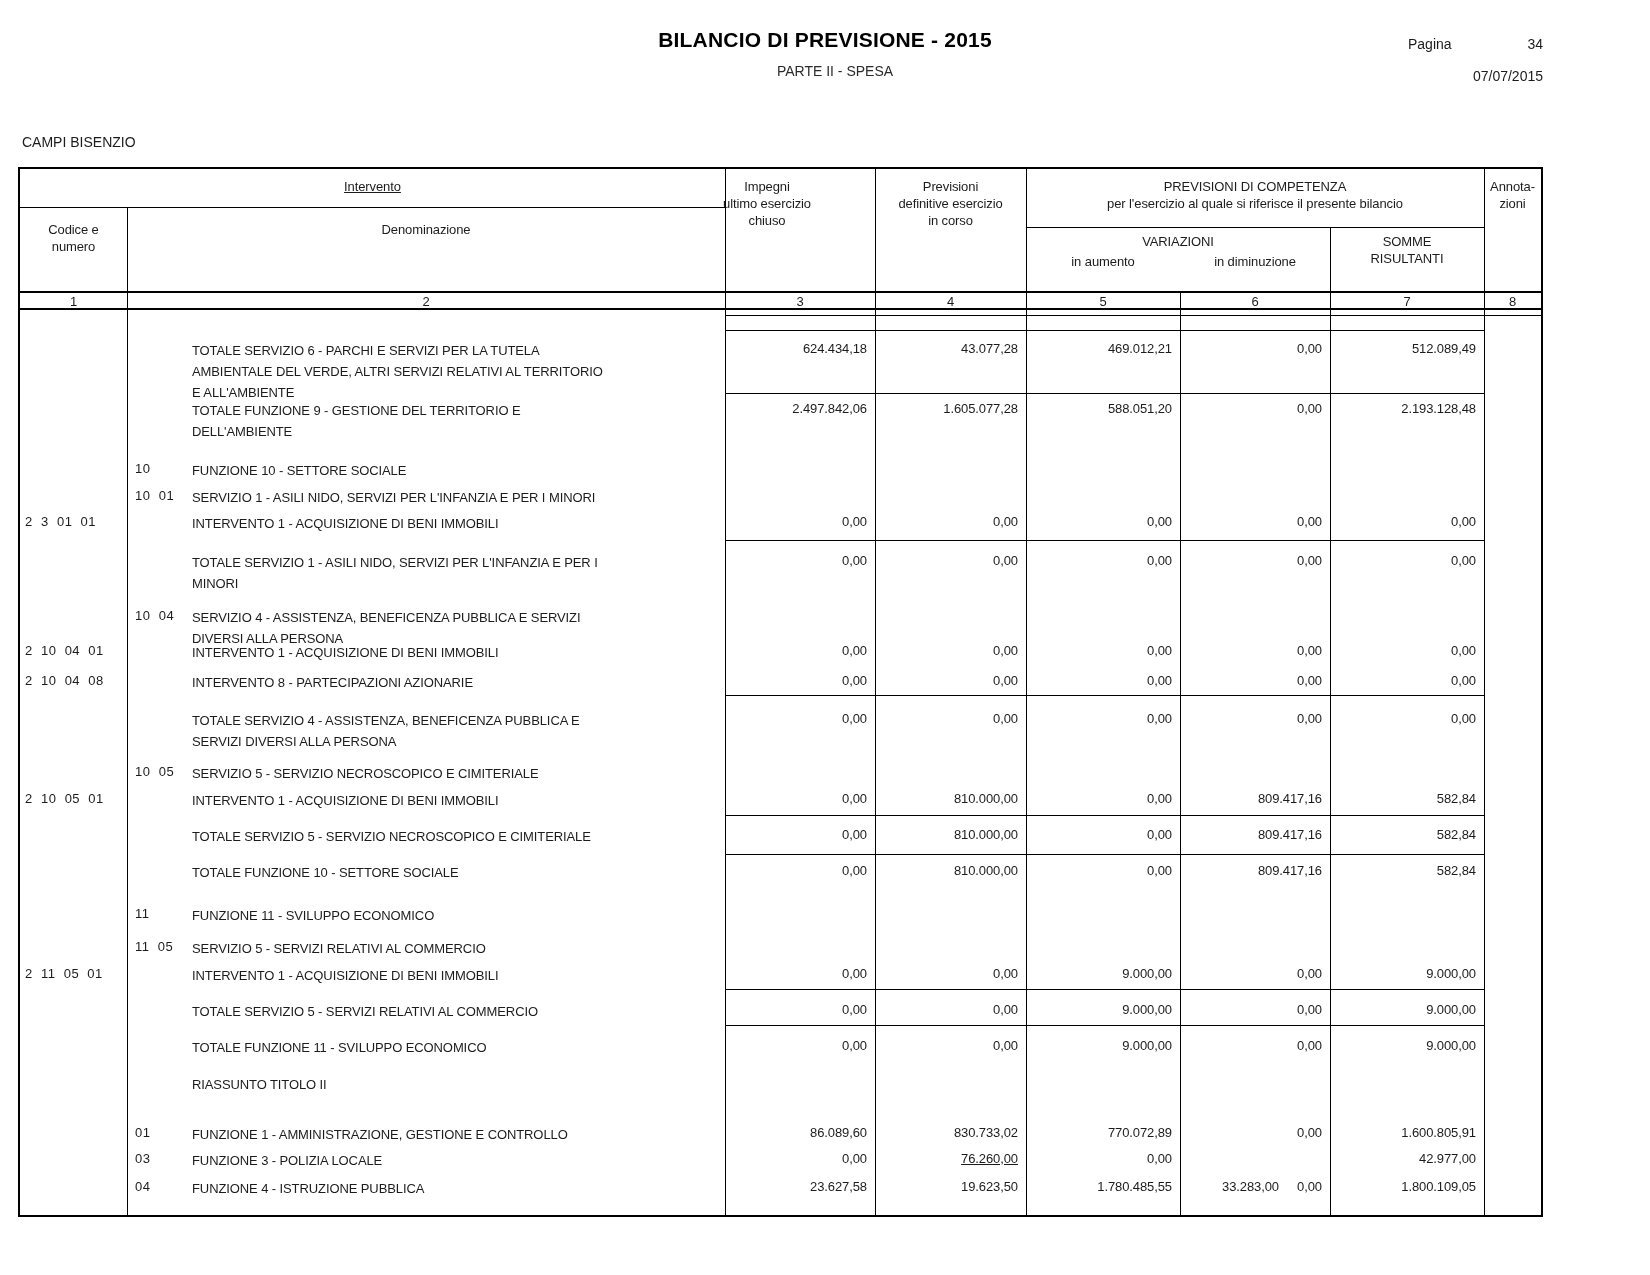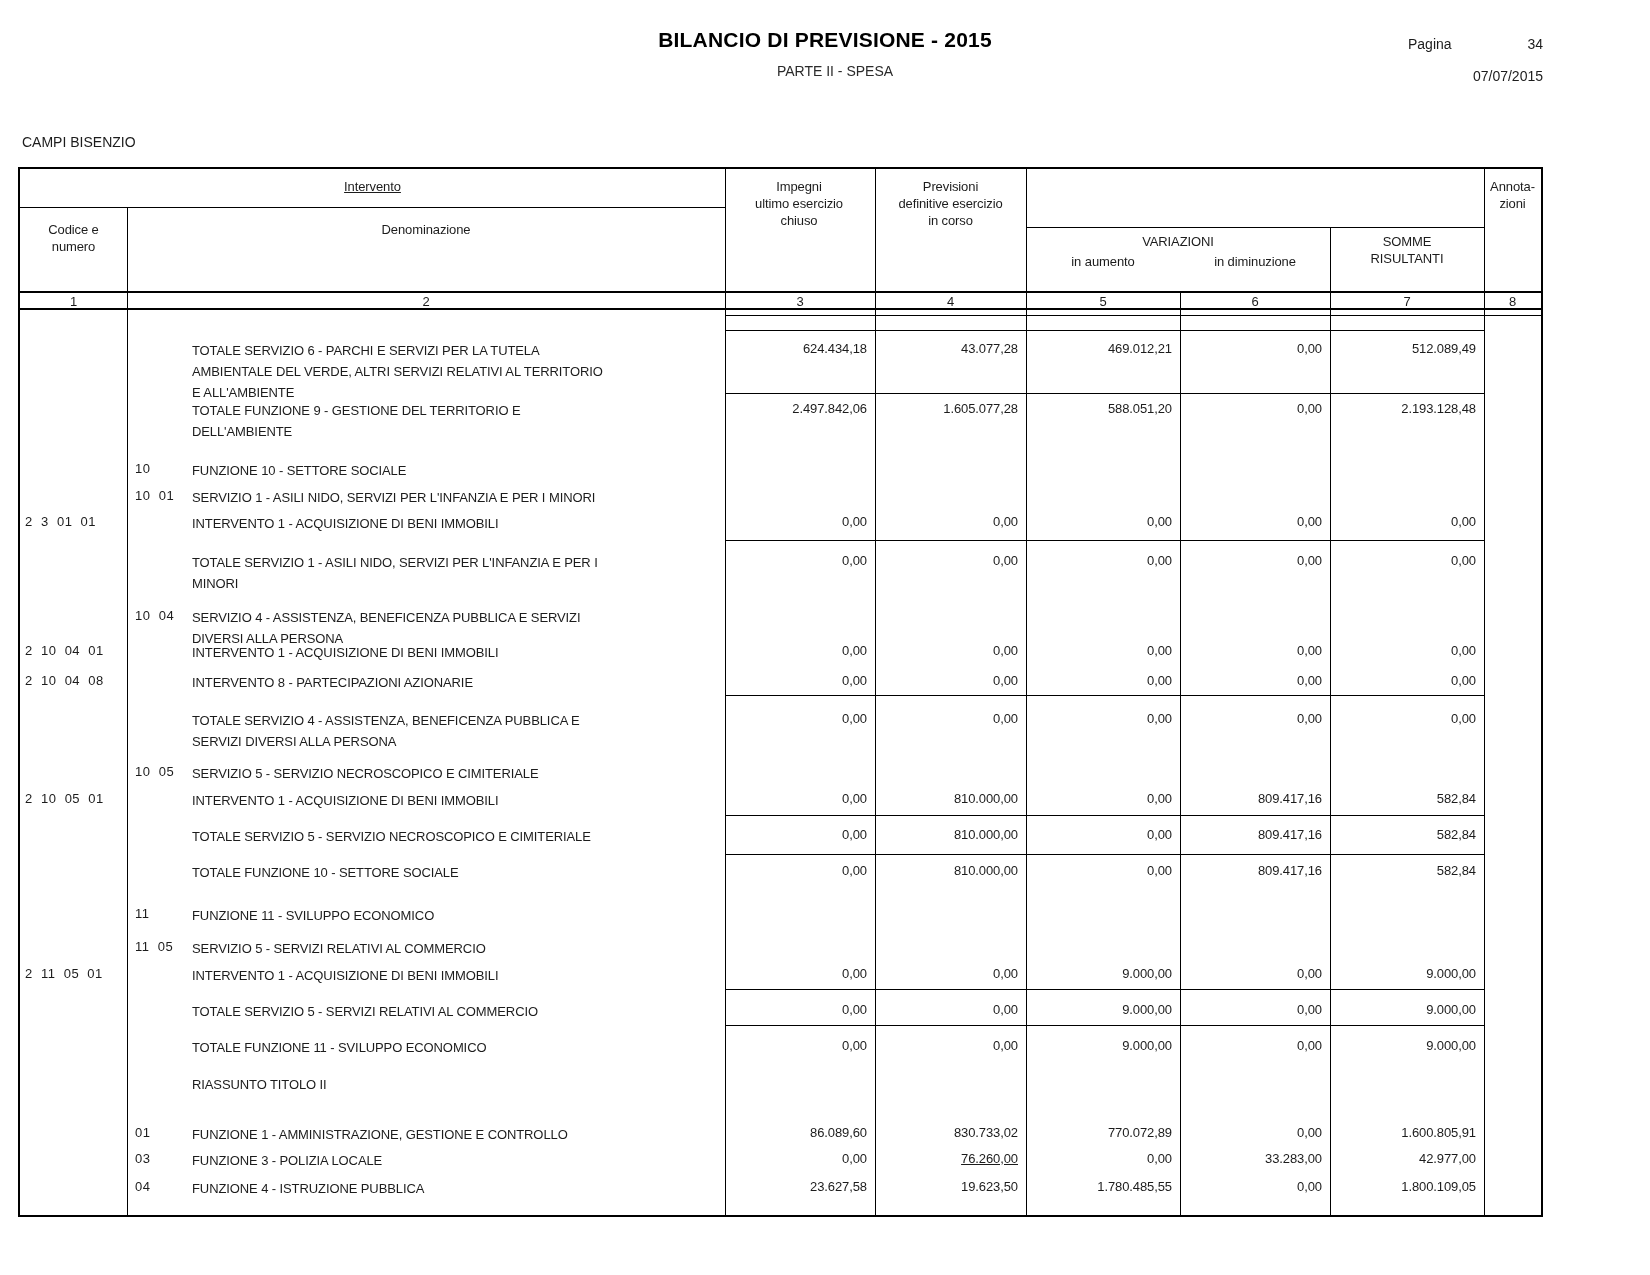--- a/index.html
+++ b/index.html
@@ -36,26 +36,28 @@
   <div class="abs pagina-num">34</div>
   <div class="abs doc-date">07/07/2015</div>
   <div class="abs entity">CAMPI BISENZIO</div>
 
   <div class="abs frame">
 
     <div class="abs hcell" style="left:0;top:9px;width:705px;text-decoration:underline;">Intervento</div>
     <div class="abs hcell" style="left:0;top:52px;width:107px;">Codice e
 numero</div>
     <div class="abs hcell" style="left:107px;top:52px;width:598px;">Denominazione</div>
-    <div class="abs hcell" style="left:704px;top:9px;width:150px;text-align:center;">Impegni
+    <div class="abs hcell" style="left:672px;top:9px;width:150px;text-align:center;">Impegni
 ultimo esercizio
 chiuso</div>
     <div class="abs hcell" style="left:855px;top:9px;width:151px;">Previsioni
 definitive esercizio
 in corso</div>
+    <div class="abs hcell" style="left:1006px;top:9px;width:458px;">PREVISIONI DI COMPETENZA
+per l'esercizio al quale si riferisce il presente bilancio</div>
     <div class="abs hcell" style="left:1006px;top:64px;width:304px;">VARIAZIONI</div>
     <div class="abs hcell" style="left:1006px;top:84px;width:154px;">in aumento</div>
     <div class="abs hcell" style="left:1160px;top:84px;width:150px;">in diminuzione</div>
     <div class="abs hcell" style="left:1310px;top:64px;width:154px;">SOMME
 RISULTANTI</div>
     <div class="abs hcell" style="left:1464px;top:9px;width:57px;">Annota-
 zioni</div>
 
     <div id="grid">
         <div class="abs gline" style="left: 107px; top: 38px; width: 1px; height: 1008px;"></div>
@@ -240,21 +242,21 @@
           <div class="row-val" style="left: 952px;">770.072,89</div>
           <div class="row-val" style="left: 1102px;">0,00</div>
           <div class="row-val" style="left: 1256px;">1.600.805,91</div>
         </div>
         <div class="abs" style="left: 0px; top: 981px; width: 1521px; height: 0px; overflow: visible;">
           <span class="row-prefix">03</span>
           <div class="row-desc">FUNZIONE 3 - POLIZIA LOCALE</div>
           <div class="row-val" style="left: 647px;">0,00</div>
           <div class="row-val" style="left: 798px; text-decoration: underline;">76.260,00</div>
           <div class="row-val" style="left: 952px;">0,00</div>
-          <div class="row-val" style="left: 1102px;">33.283,00</div>
+          <div class="row-val" style="left: 1059px; margin-top: 28px;">33.283,00</div>
           <div class="row-val" style="left: 1256px;">42.977,00</div>
         </div>
         <div class="abs" style="left: 0px; top: 1009px; width: 1521px; height: 0px; overflow: visible;">
           <span class="row-prefix">04</span>
           <div class="row-desc">FUNZIONE 4 - ISTRUZIONE PUBBLICA</div>
           <div class="row-val" style="left: 647px;">23.627,58</div>
           <div class="row-val" style="left: 798px;">19.623,50</div>
           <div class="row-val" style="left: 952px;">1.780.485,55</div>
           <div class="row-val" style="left: 1102px;">0,00</div>
           <div class="row-val" style="left: 1256px;">1.800.109,05</div>

